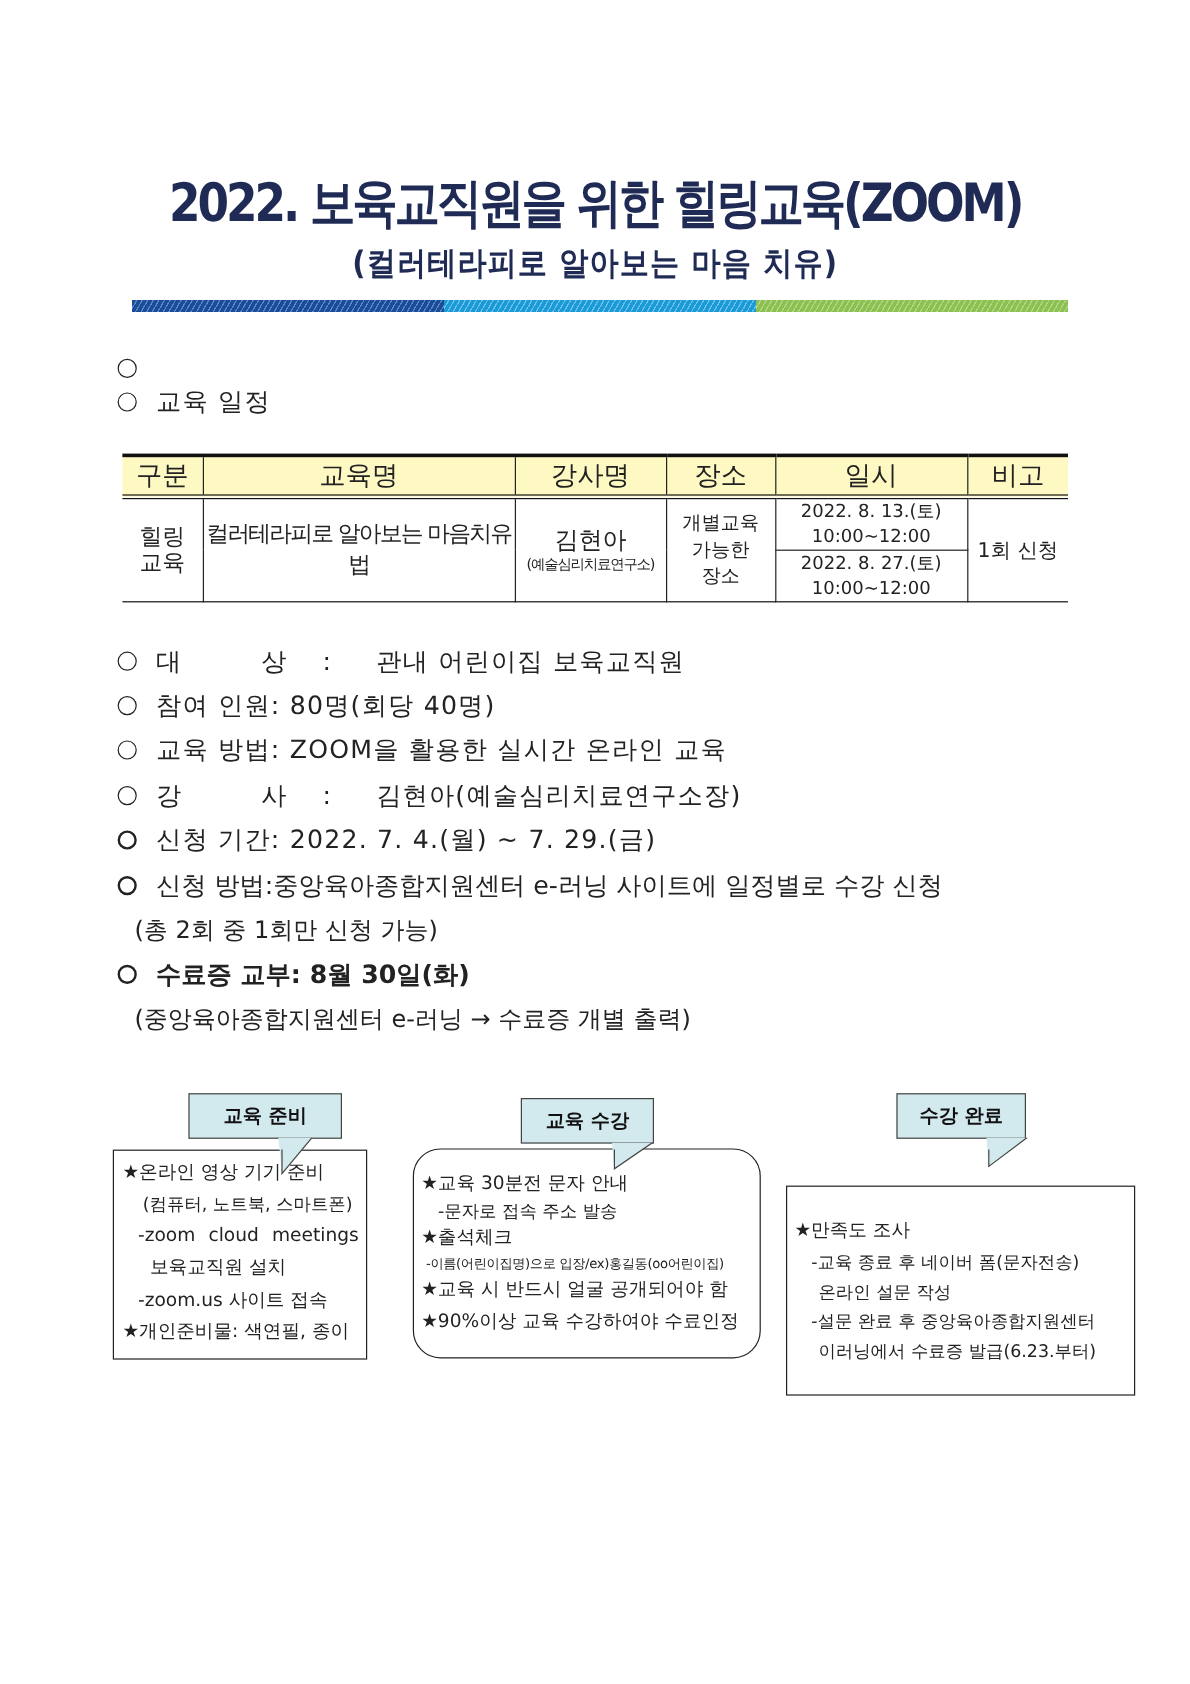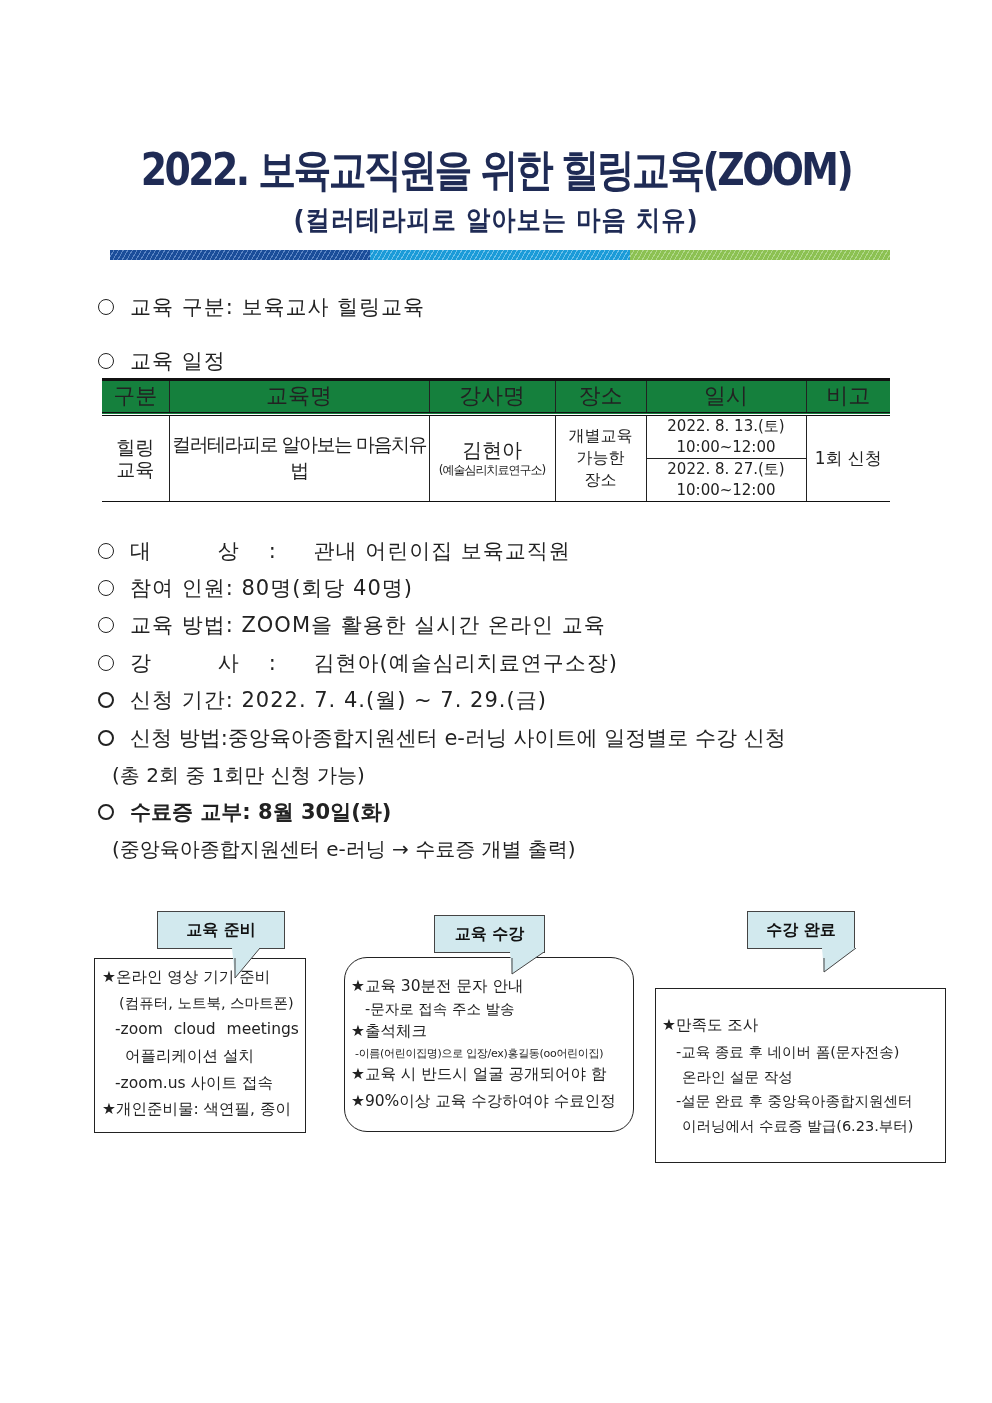--- a/index.html
+++ b/index.html
@@ -28,21 +28,21 @@
   .line .bullet.bold { border-width: 2.8px; }
   .line.strong { font-weight: bold; }
   .sub-line { position: absolute; left: 112px; font-size: 20px; line-height: 28px; color: #222; white-space: nowrap; }
   .spaced { letter-spacing: 1px; }
 
   table.schedule {
     position: absolute; left: 102px; top: 378px; width: 788px; border-collapse: collapse;
     font-size: 18px; color: #222;
   }
   table.schedule th {
-    background: #15803d; font-weight: normal; font-size: 22px; height: 34px;
+    background: #fef9c3; font-weight: normal; font-size: 22px; height: 34px;
     border-top: 3px solid #111; border-bottom: 4px double #111;
     border-left: 1px solid #222; border-right: 1px solid #222; text-align: center;
   }
   table.schedule td { border: 1px solid #222; text-align: center; vertical-align: middle; }
   table.schedule th:first-child, table.schedule td.first { border-left: none; }
   table.schedule th:last-child, table.schedule td.last { border-right: none; }
   table.schedule tr.last-row td { border-bottom: 1.5px solid #111; }
   .cell-cat { font-size: 19px; line-height: 22px; }
   .cell-course { font-size: 19px; letter-spacing: -1.5px; }
   .cell-inst-name { font-size: 20px; display: block; line-height: 24px; }
@@ -62,23 +62,23 @@
 
 <div class="title">2022. 보육교직원을 위한 힐링교육(ZOOM)</div>
 <div class="subtitle">(컬러테라피로 알아보는 마음 치유)</div>
 <div class="stripe-bar">
   <div class="seg-navy"></div>
   <div class="seg-sky"></div>
   <div class="seg-green"></div>
 </div>
 
 <div class="line spaced" style="top:293px;">
-  <span class="bullet"></span><span>교육 구분: 보육교사 힐링교육</span>
+  <span class="bullet"></span>
 </div>
-<div class="line spaced" style="top:347px;">
+<div class="line spaced" style="top:321px;">
   <span class="bullet"></span><span>교육 일정</span>
 </div>
 
 <table class="schedule">
   <colgroup>
     <col style="width:67px">
       <col style="width:260px">
       <col style="width:126px">
       <col style="width:91px">
       <col style="width:160px">
@@ -155,21 +155,21 @@
 
 <div class="callout" style="left:157px; top:911px; width:128px; height:38px;">교육 준비</div>
 <svg class="tail" style="left:230px; top:948px;" width="36" height="32">
   <polygon points="2,0 30,0 5,30" fill="#d2e9ee" stroke="none"></polygon>
   <polyline points="30,0 5,30 5,10" fill="none" stroke="#444" stroke-width="1"></polyline>
 </svg>
 <div class="box" style="left:94px; top:958px; width:212px; height:175px;">
   <p style="position:absolute; left:7px; top:8px;">★온라인 영상 기기 준비</p>
   <p style="position:absolute; left:24px; top:35px; font-size:14.5px;">(컴퓨터, 노트북, 스마트폰)</p>
   <p style="position:absolute; left:20px; top:61px; word-spacing:6px;">-zoom cloud meetings</p>
-  <p style="position:absolute; left:30px; top:87px;">어플리케이션 설치</p>
+  <p style="position:absolute; left:30px; top:87px;">보육교직원 설치</p>
   <p style="position:absolute; left:20px; top:114px;">-zoom.us 사이트 접속</p>
   <p style="position:absolute; left:7px; top:140px;">★개인준비물: 색연필, 종이</p>
 </div>
 
 <div class="callout" style="left:434px; top:915px; width:111px; height:38px;">교육 수강</div>
 <svg class="tail" style="left:508px; top:952px;" width="40" height="24">
   <polygon points="2,0 36,0 4,22" fill="#d2e9ee" stroke="none"></polygon>
   <polyline points="36,0 4,22 4,6" fill="none" stroke="#444" stroke-width="1"></polyline>
 </svg>
 <div class="box" style="left:344px; top:957px; width:290px; height:175px;border-radius:23px;">

